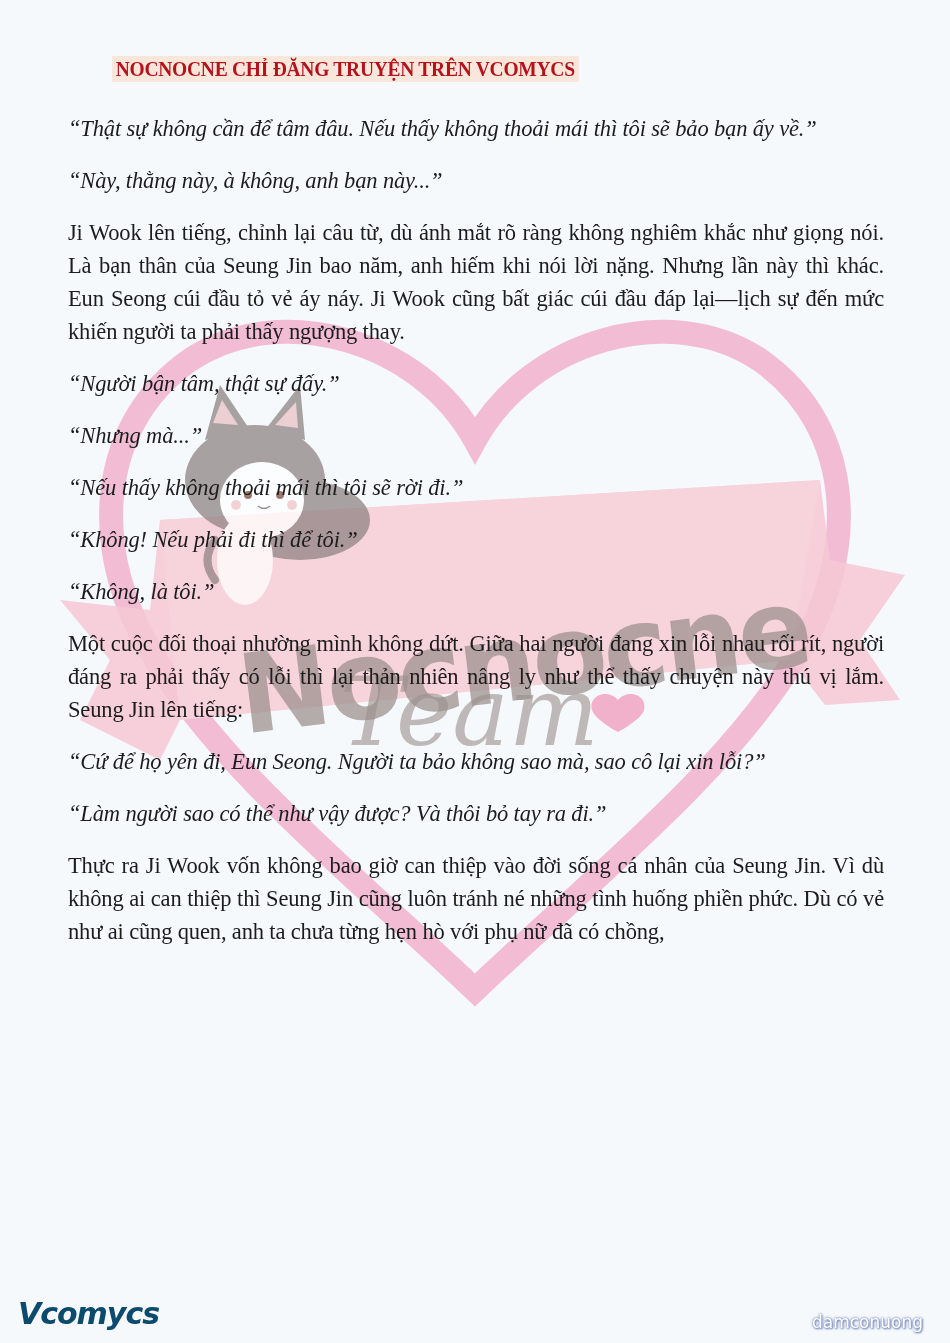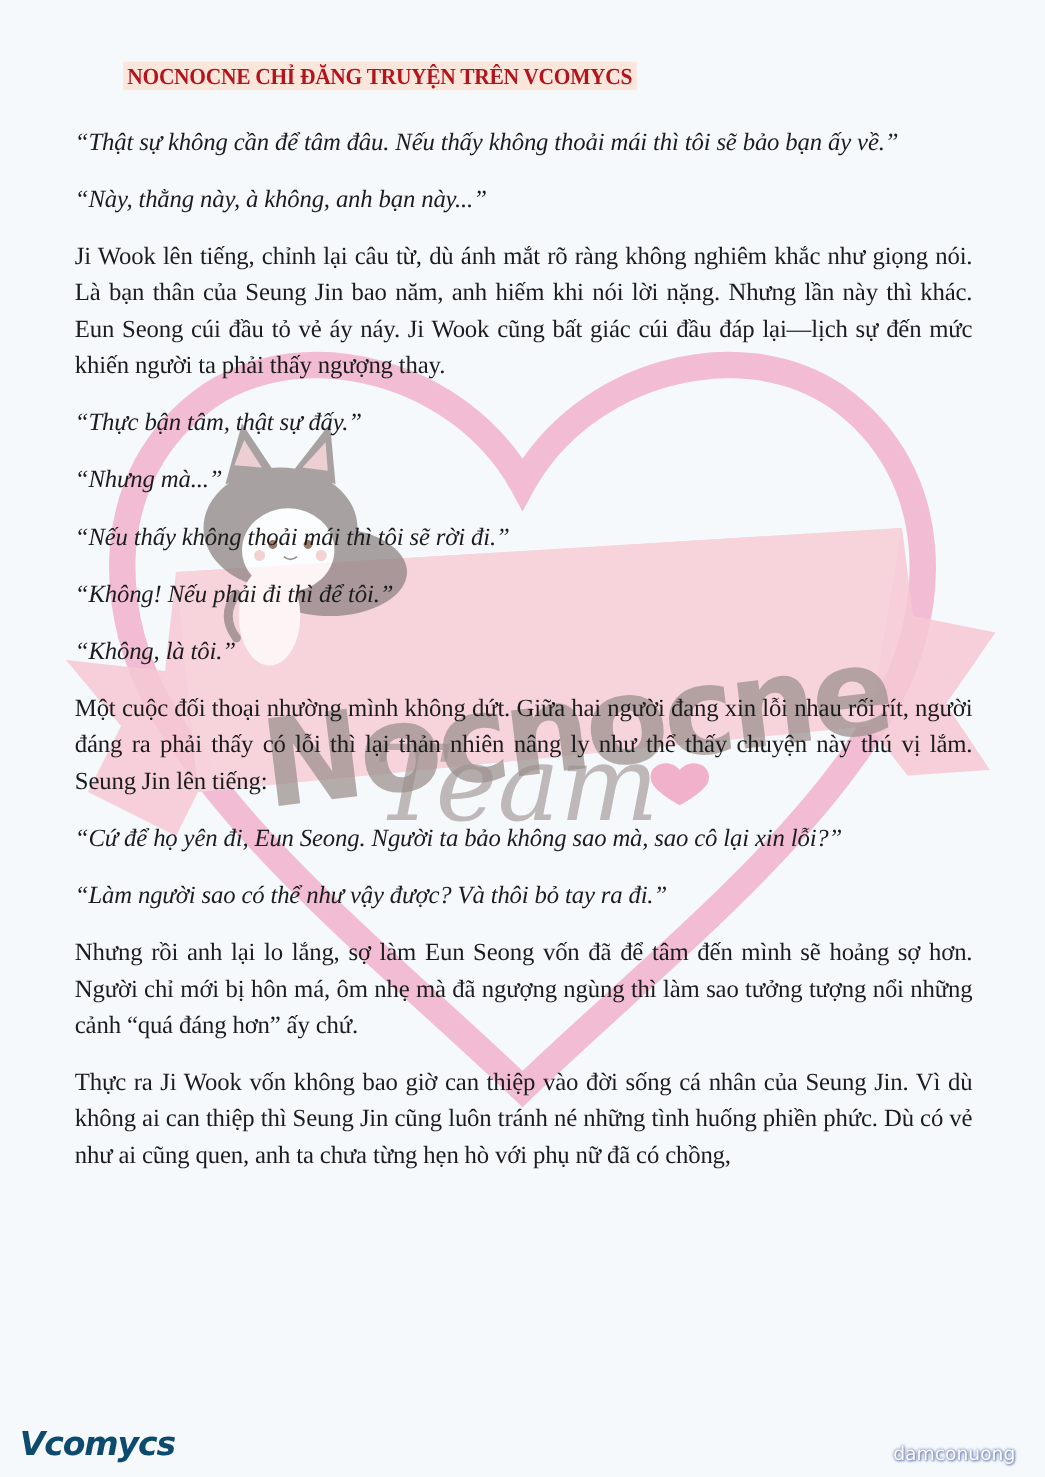--- a/index.html
+++ b/index.html
@@ -69,26 +69,25 @@
 
   <path d="M618,700 c-10,-12 -30,-5 -26,10 c3,10 26,22 26,22 c0,0 23,-12 26,-22 c4,-15 -16,-22 -26,-10 z" fill="#f2a9c5" opacity="0.9"></path>
 </svg>
 
 <div class="header-title">NOCNOCNE CHỈ ĐĂNG TRUYỆN TRÊN VCOMYCS</div>
 
 <div class="content">
   <p class="para dialogue">“Thật sự không cần để tâm đâu. Nếu thấy không thoải mái thì tôi sẽ bảo bạn ấy về.”</p>
   <p class="para dialogue">“Này, thằng này, à không, anh bạn này...”</p>
   <p class="para">Ji Wook lên tiếng, chỉnh lại câu từ, dù ánh mắt rõ ràng không nghiêm khắc như giọng nói. Là bạn thân của Seung Jin bao năm, anh hiếm khi nói lời nặng. Nhưng lần này thì khác. Eun Seong cúi đầu tỏ vẻ áy náy. Ji Wook cũng bất giác cúi đầu đáp lại—lịch sự đến mức khiến người ta phải thấy ngượng thay.</p>
-  <p class="para dialogue">“Thực bận tâm, thật sự đấy.”</p>
+  <p class="para dialogue">“Người bận tâm, thật sự đấy.”</p>
   <p class="para dialogue">“Nhưng mà...”</p>
   <p class="para dialogue">“Nếu thấy không thoải mái thì tôi sẽ rời đi.”</p>
   <p class="para dialogue">“Không! Nếu phải đi thì để tôi.”</p>
   <p class="para dialogue">“Không, là tôi.”</p>
   <p class="para">Một cuộc đối thoại nhường mình không dứt. Giữa hai người đang xin lỗi nhau rối rít, người đáng ra phải thấy có lỗi thì lại thản nhiên nâng ly như thể thấy chuyện này thú vị lắm. Seung Jin lên tiếng:</p>
   <p class="para dialogue">“Cứ để họ yên đi, Eun Seong. Người ta bảo không sao mà, sao cô lại xin lỗi?”</p>
   <p class="para dialogue">“Làm người sao có thể như vậy được? Và thôi bỏ tay ra đi.”</p>
-  <p class="para">Nhưng rồi anh lại lo lắng, sợ làm Eun Seong vốn đã để tâm đến mình sẽ hoảng sợ hơn. Người chỉ mới bị hôn má, ôm nhẹ mà đã ngượng ngùng thì làm sao tưởng tượng nổi những cảnh “quá đáng hơn” ấy chứ.</p>
   <p class="para">Thực ra Ji Wook vốn không bao giờ can thiệp vào đời sống cá nhân của Seung Jin. Vì dù không ai can thiệp thì Seung Jin cũng luôn tránh né những tình huống phiền phức. Dù có vẻ như ai cũng quen, anh ta chưa từng hẹn hò với phụ nữ đã có chồng,</p>
 </div>
 
 <div class="logo-vcomycs">Vcomycs</div>
 <div class="logo-dam">damconuong</div>
 
 </body></html>

